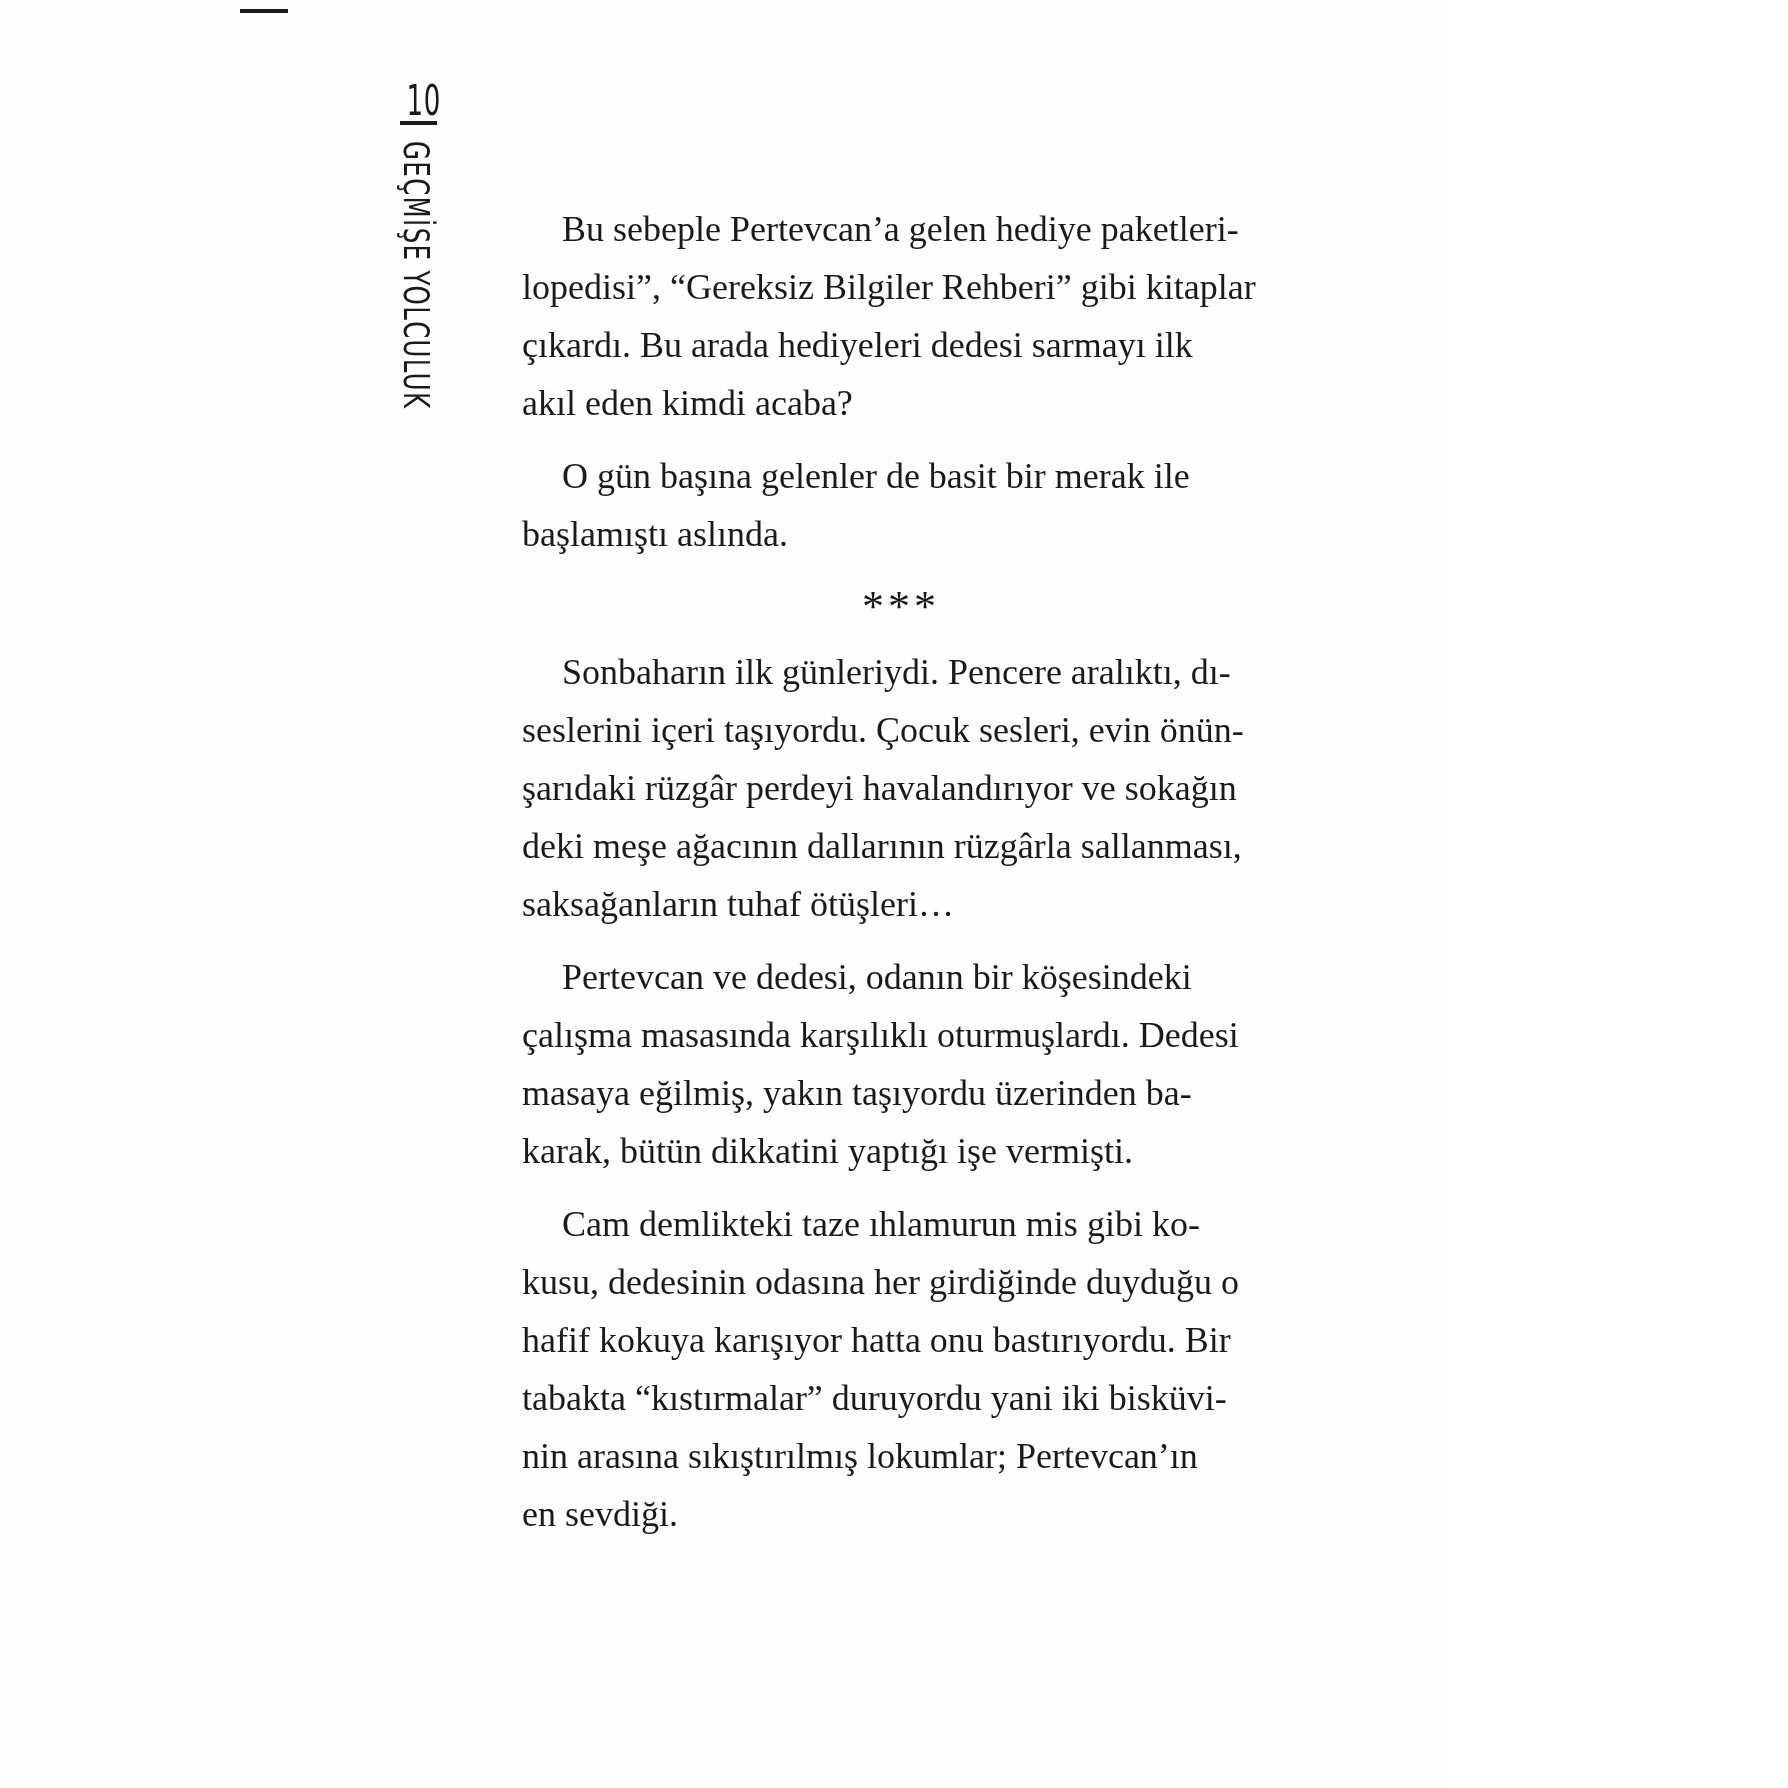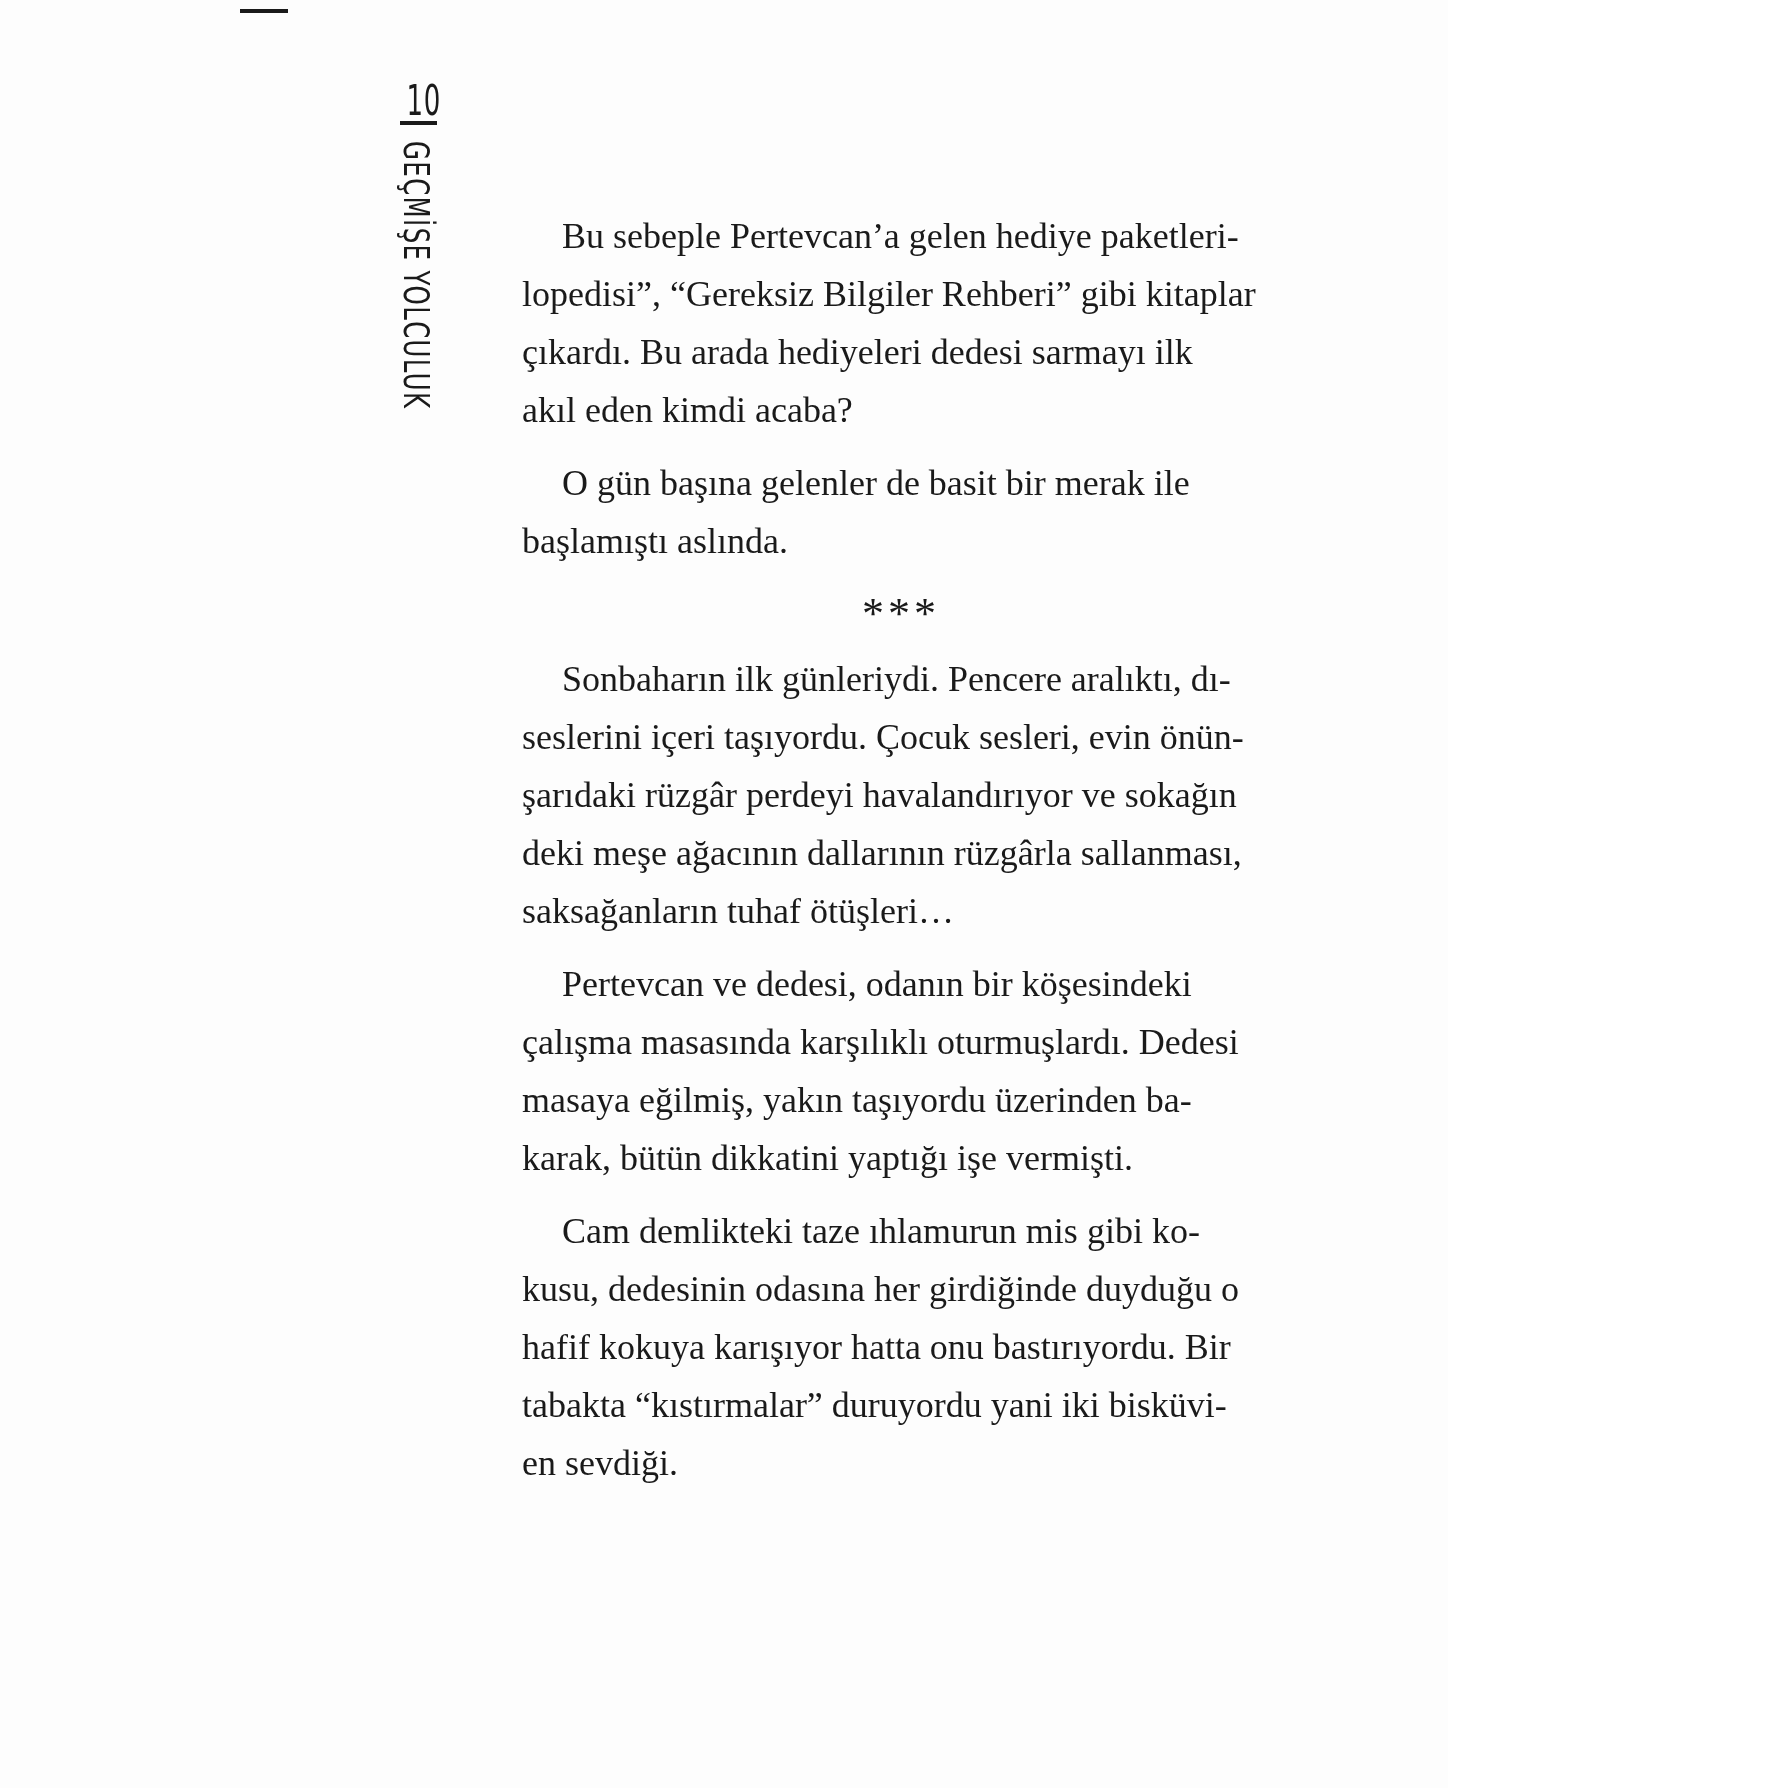--- a/index.html
+++ b/index.html
@@ -62,21 +62,21 @@
     white-space: nowrap;
     transform: rotate(90deg) scaleX(0.68);
     transform-origin: 0 0;
     color: var(--ink, #1a1a1a);
   }
 
   
   .body-text {
     position: absolute;
     left: 522px;
-    top: 207px;
+    top: 200px;
     width: 758px;
     font-size: 36px;
     line-height: 58px;
     color: var(--ink, #1a1a1a);
   }
   .paragraph { margin: 0 0 15px 0; }
   .line {
     white-space: nowrap;
     overflow: visible;
   }
@@ -126,17 +126,18 @@
         <div class="line first" style="word-spacing: 0px;">Pertevcan ve dedesi, odanın bir köşesindeki</div>
         <div class="line" style="word-spacing: 0px;">çalışma masasında karşılıklı oturmuşlardı. Dedesi</div>
         <div class="line" style="word-spacing: 0px;">masaya eğilmiş, yakın taşıyordu üzerinden ba-</div>
         <div class="line last">karak, bütün dikkatini yaptığı işe vermişti.</div>
       </div>
       <div class="paragraph">
         <div class="line first" style="word-spacing: 0px;">Cam demlikteki taze ıhlamurun mis gibi ko-</div>
         <div class="line" style="word-spacing: 0px;">kusu, dedesinin odasına her girdiğinde duyduğu o</div>
         <div class="line" style="word-spacing: 0px;">hafif kokuya karışıyor hatta onu bastırıyordu. Bir</div>
         <div class="line" style="word-spacing: 0px;">tabakta “kıstırmalar” duruyordu yani iki bisküvi-</div>
+        <div class="line" style="word-spacing: 0px;">nin arasına sıkıştırılmış lokumlar; Pertevcan’ın</div>
         <div class="line last">en sevdiği.</div>
       </div>
     </main>
 
 </div>
 
 </body></html>

